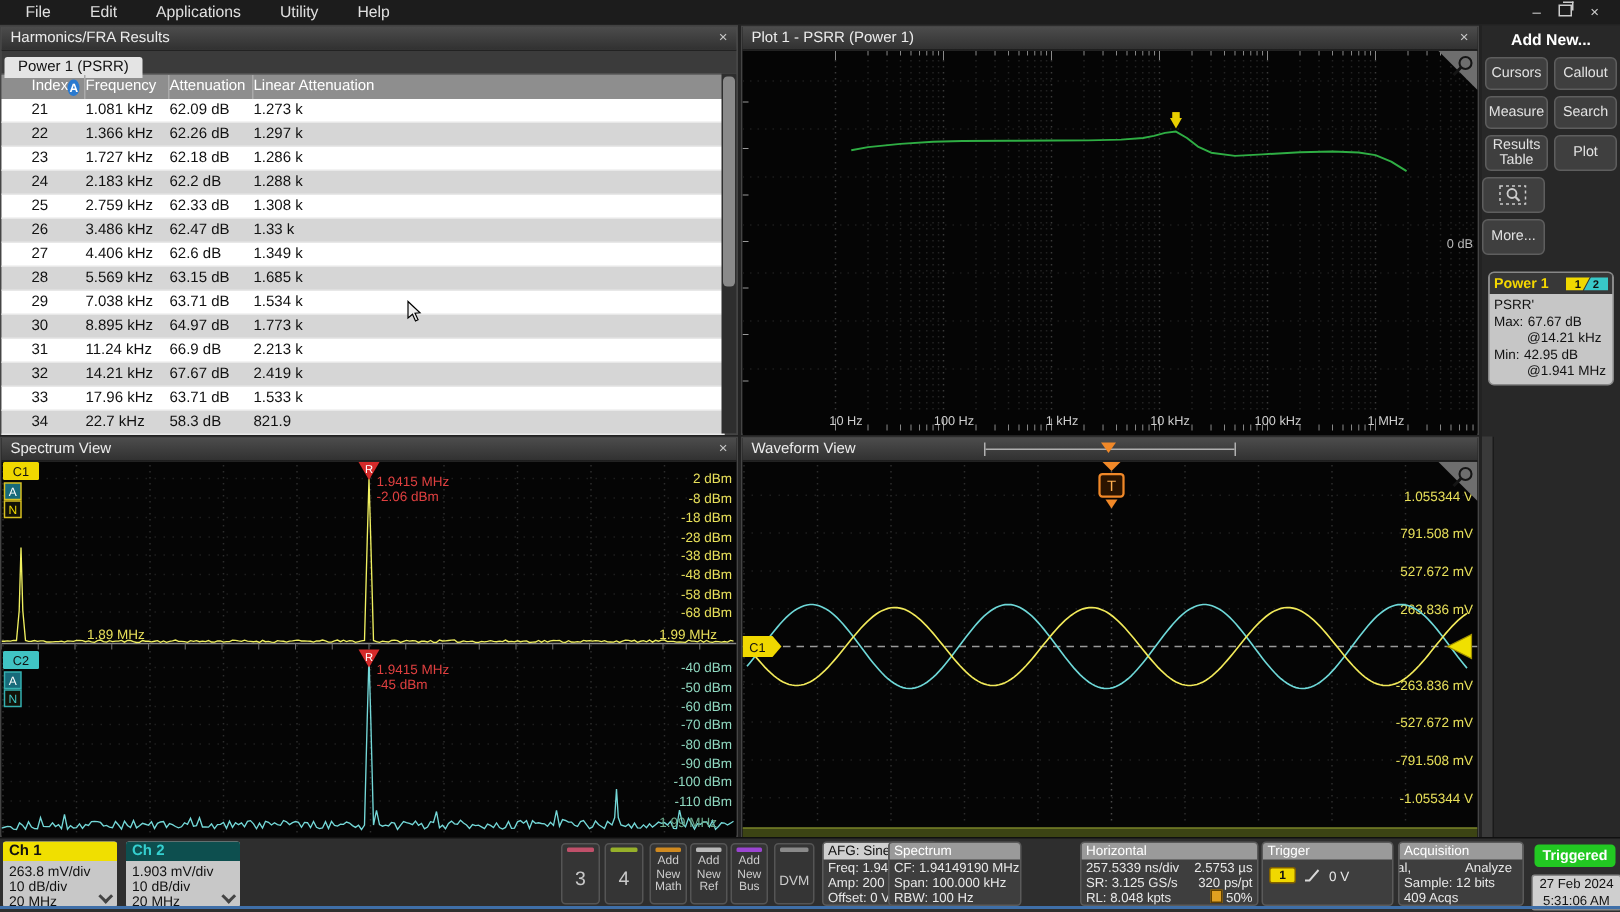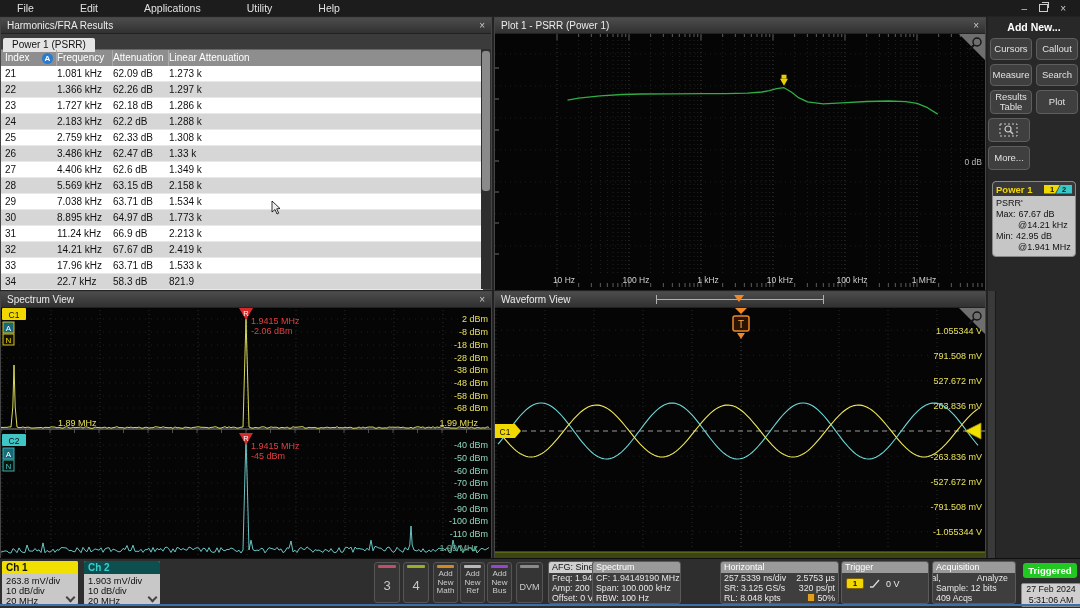--- a/index.html
+++ b/index.html
@@ -1,39 +1,39 @@
 <!DOCTYPE html>
 <html><head>
 <meta charset="utf-8">
 <style>
   html,body{margin:0;padding:0;background:#111;}
   .screen{position:relative;width:1080px;height:608px;background:#222;overflow:hidden;
     font-family:"Liberation Sans",sans-serif;-webkit-font-smoothing:antialiased;}
   
   .menubar{position:absolute;left:0;top:0;width:1080px;height:16px;background:#1c1c1c;display:flex;align-items:center;color:#e0e0e0;font-size:10.5px;}
-  .menu-items{display:flex;margin-left:4px;gap:20px;}
+  .menu-items{display:flex;margin-left:4px;}
   .menu-item{padding:0 13px;line-height:16px;}
   .win-controls{margin-left:auto;display:flex;gap:12px;padding-right:14px;align-items:center;color:#ccc;font-size:10px;}
   .restore-box{display:inline-block;width:7px;height:6px;border:1px solid #ccc;position:relative;}
   .restore-box::before{content:"";position:absolute;left:2px;top:-3px;width:6px;height:5px;border:1px solid #ccc;border-bottom:none;border-left:none;}
   
   .panel{position:absolute;background:#060606;border:1px solid #454545;box-sizing:border-box;}
   .panel-title{height:15px;background:linear-gradient(#4c4c4c,#313131);color:#ececec;font-size:10px;line-height:15px;padding-left:6px;position:relative;border-bottom:1px solid #222;}
   .close-x{position:absolute;right:6px;top:0;color:#c8c8c8;font-size:10px;}
   .results{left:0;top:17px;width:492px;height:273px;background:#5a5a5a;}
   .plot1{left:494px;top:17px;width:492px;height:273px;}
   .spectrum{left:0;top:291px;width:492px;height:267px;}
   .waveform{left:494px;top:291px;width:492px;height:280px;}
   svg{display:block;}
   
   .tab-row{height:15px;background:#3b3b3b;border-bottom:1px solid #666;}
   .tab{display:inline-block;background:#e4e4e4;color:#111;font-size:10px;line-height:14px;padding:0 9px;margin-left:2px;border-radius:2px 2px 0 0;}
   .thead{display:flex;height:16px;background:#8e8e8e;color:#fff;font-size:10px;align-items:center;width:482px;}
   .hc{line-height:16px;box-sizing:border-box;}
-  .c0{width:56px;padding-left:4px;box-sizing:border-box;}
+  .c0{width:56px;padding-left:20px;box-sizing:border-box;}
   .c1{width:56px;}.c2{width:56px;}.c3{flex:1;}
   .hc.c0{display:flex;justify-content:space-between;align-items:center;padding-right:3px;border-right:1px solid #aaa;}
   .hc.c1,.hc.c2{border-right:1px solid #aaa;}
   .sortA{width:11px;height:11px;border-radius:50%;background:#2a7ad0;color:#fff;font-size:8px;line-height:11px;text-align:center;font-weight:bold;}
   .tbody{width:482px;}
   .trow{display:flex;height:16px;font-size:10px;color:#111;align-items:center;background:#fff;border-bottom:1px solid #e8e8e8;box-sizing:border-box;}
   .trow.alt{background:#d6d6d6;}
   .vscroll{position:absolute;top:31px;right:0;width:10px;bottom:0;background:#2e2e2e;}
   .vthumb{position:absolute;top:2px;left:1px;width:8px;height:140px;background:#8a8a8a;border-radius:3px;}
   
@@ -170,21 +170,21 @@
         <div class="trow">
           <span class="c0">27</span>
           <span class="c1">4.406 kHz</span>
           <span class="c2">62.6 dB</span>
           <span class="c3">1.349 k</span>
         </div>
         <div class="trow alt">
           <span class="c0">28</span>
           <span class="c1">5.569 kHz</span>
           <span class="c2">63.15 dB</span>
-          <span class="c3">2.158 k</span>
+          <span class="c3">1.685 k</span>
         </div>
         <div class="trow">
           <span class="c0">29</span>
           <span class="c1">7.038 kHz</span>
           <span class="c2">63.71 dB</span>
           <span class="c3">1.534 k</span>
         </div>
         <div class="trow alt">
           <span class="c0">30</span>
           <span class="c1">8.895 kHz</span>

